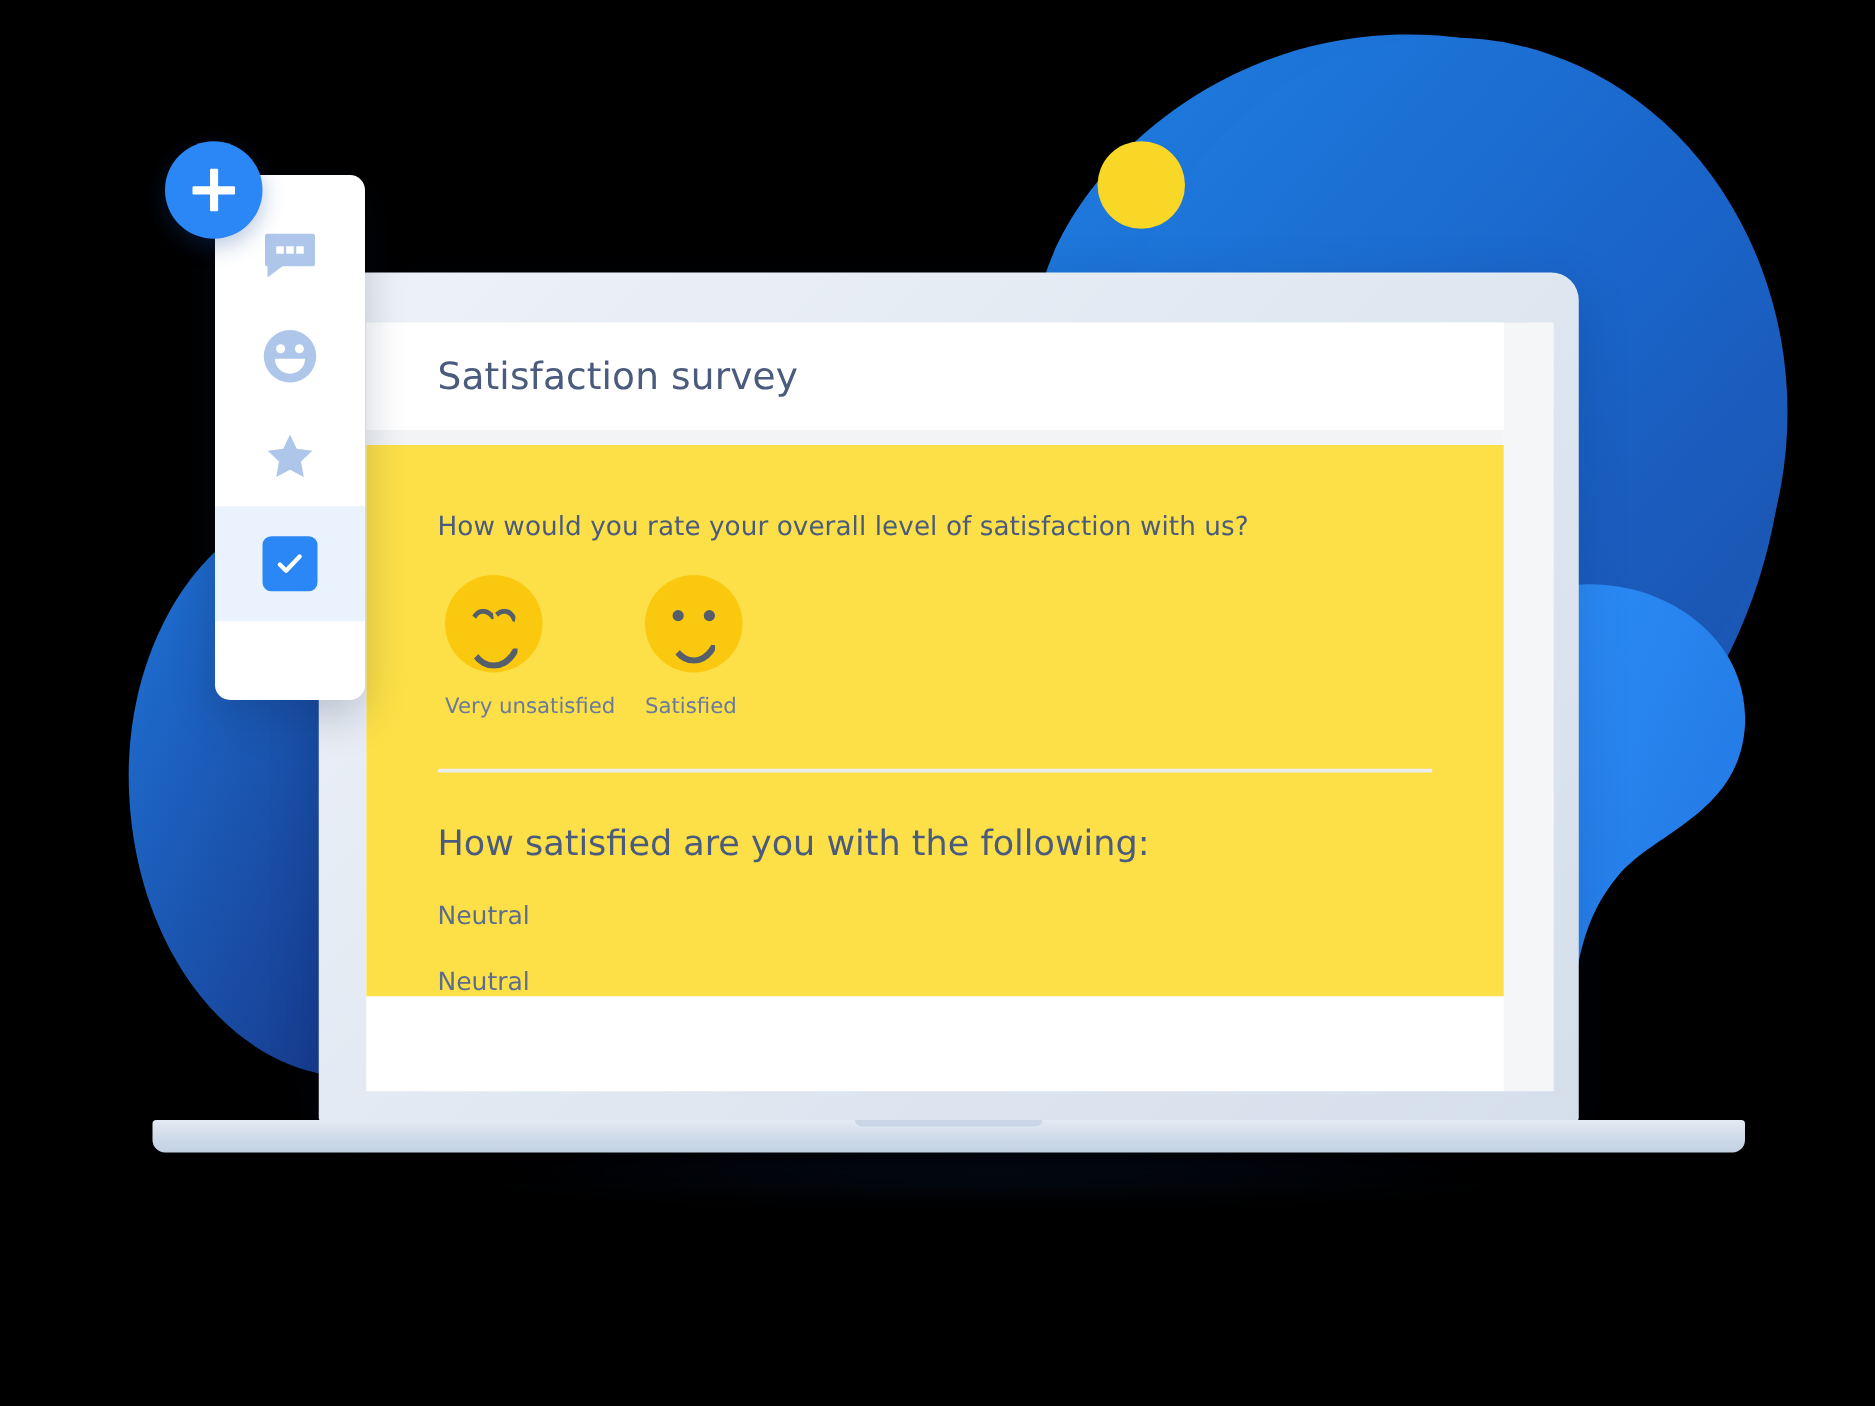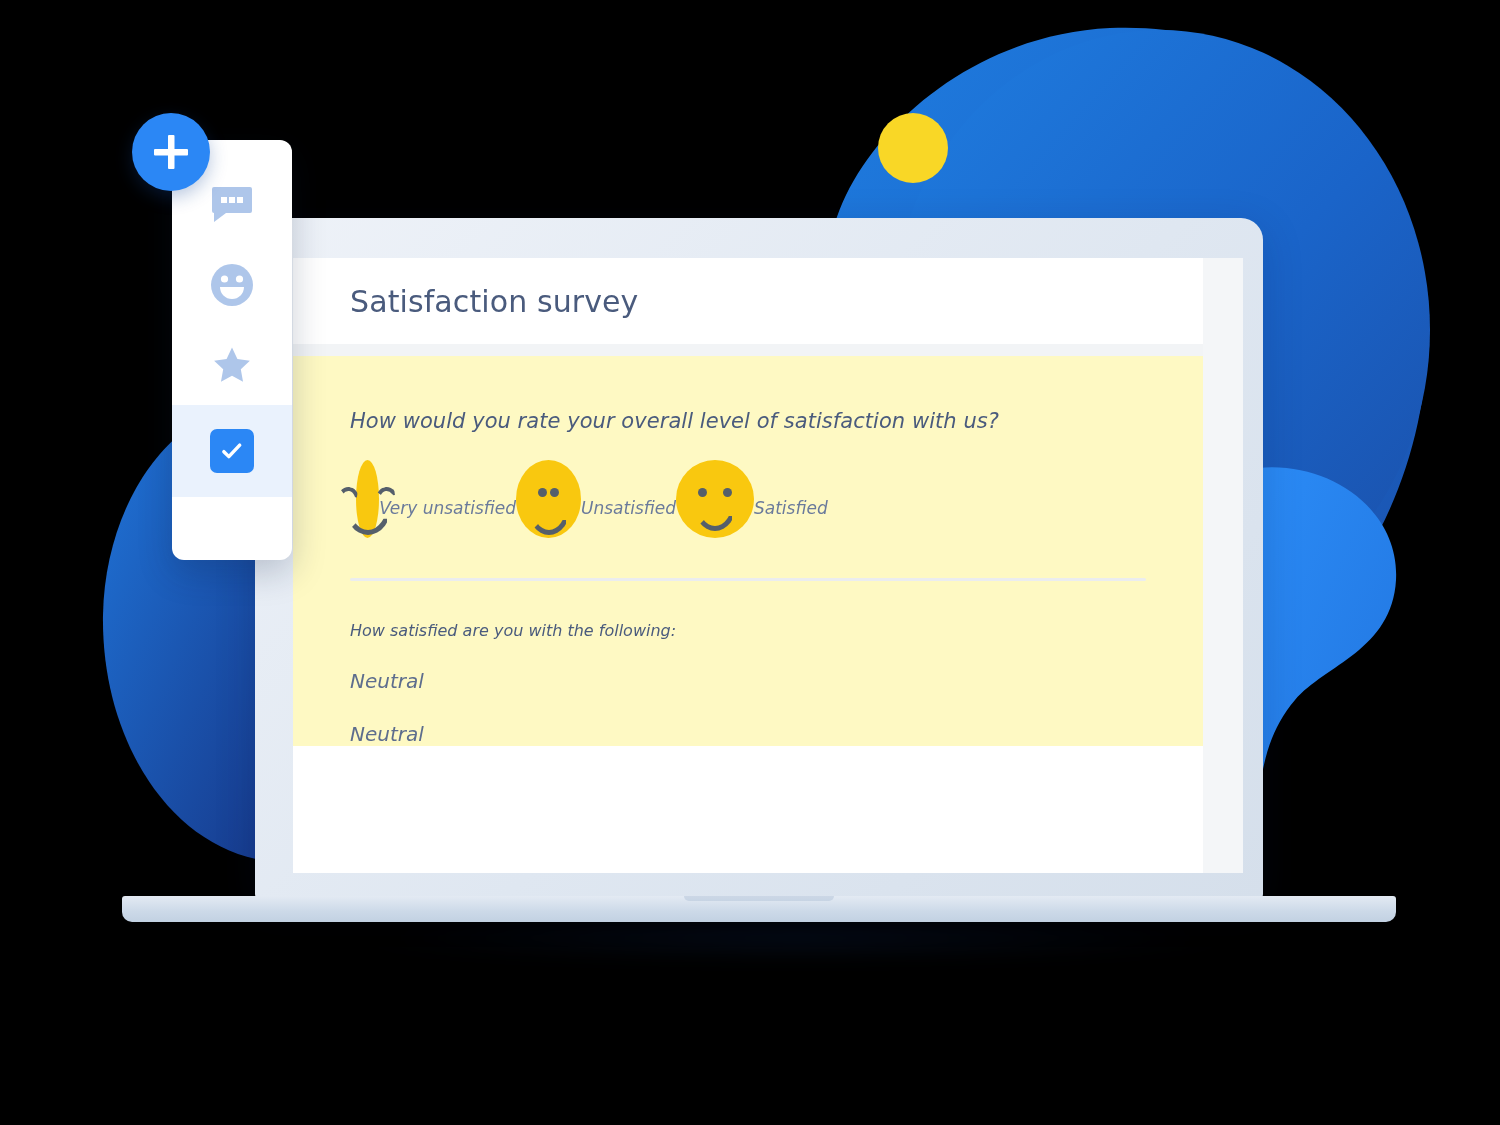--- a/index.html
+++ b/index.html
@@ -102,42 +102,41 @@
     font-size: 30px;
     color: #4a5b7d;
     letter-spacing: 0.1px;
   }
   .header-divider {
     height: 12px;
     background: #f2f4f6;
   }
   .app-body {
     padding: 0 57px;
-    background: #fef9c3;
-    font-style: italic;
+    background: #fde047;
   }
 
   .question {
     font-size: 21px;
     color: #4a5b7d;
     padding-top: 53px;
     letter-spacing: 0.05px;
   }
 
   
   .scale-row {
     display: flex;
     margin-top: 27px;
     padding-left: 6px;
   }
   .scale-item {
     width: 160px;
     display: flex;
-    flex-direction: row;
-    align-items: center;
+    flex-direction: column;
+    align-items: flex-start;
   }
   .face {
     width: 78px;
     height: 78px;
     border-radius: 50%;
     background: #f9c80f;
     position: relative;
   }
   .scale-label {
     margin-top: 17px;
@@ -229,21 +228,21 @@
 
   
   .section-divider {
     height: 3px;
     background: #ebedef;
     margin-top: 40px;
     border-radius: 2px;
   }
 
   .sub-question {
-    font-size: 16px;
+    font-size: 28px;
     color: #4a5b7d;
     padding-top: 40px;
   }
   .item-row {
     font-size: 20px;
     color: #5d6d8d;
     padding-top: 29px;
   }
 
   
@@ -362,28 +361,20 @@
 
             <div class="scale-item">
               <div class="face">
                 <span class="eye-droop left"></span>
                 <span class="eye-droop right"></span>
                 <span class="mouth-frown deep"></span>
               </div>
               <div class="scale-label">Very unsatisfied</div>
             </div>
 
-            <div class="scale-item">
-              <div class="face">
-                <span class="eye left"></span>
-                <span class="eye right"></span>
-                <span class="mouth-frown"></span>
-              </div>
-              <div class="scale-label">Unsatisfied</div>
-            </div>
 
 
             <div class="scale-item">
               <div class="face">
                 <span class="eye left"></span>
                 <span class="eye right"></span>
                 <span class="mouth-smile"></span>
               </div>
               <div class="scale-label">Satisfied</div>
             </div>

